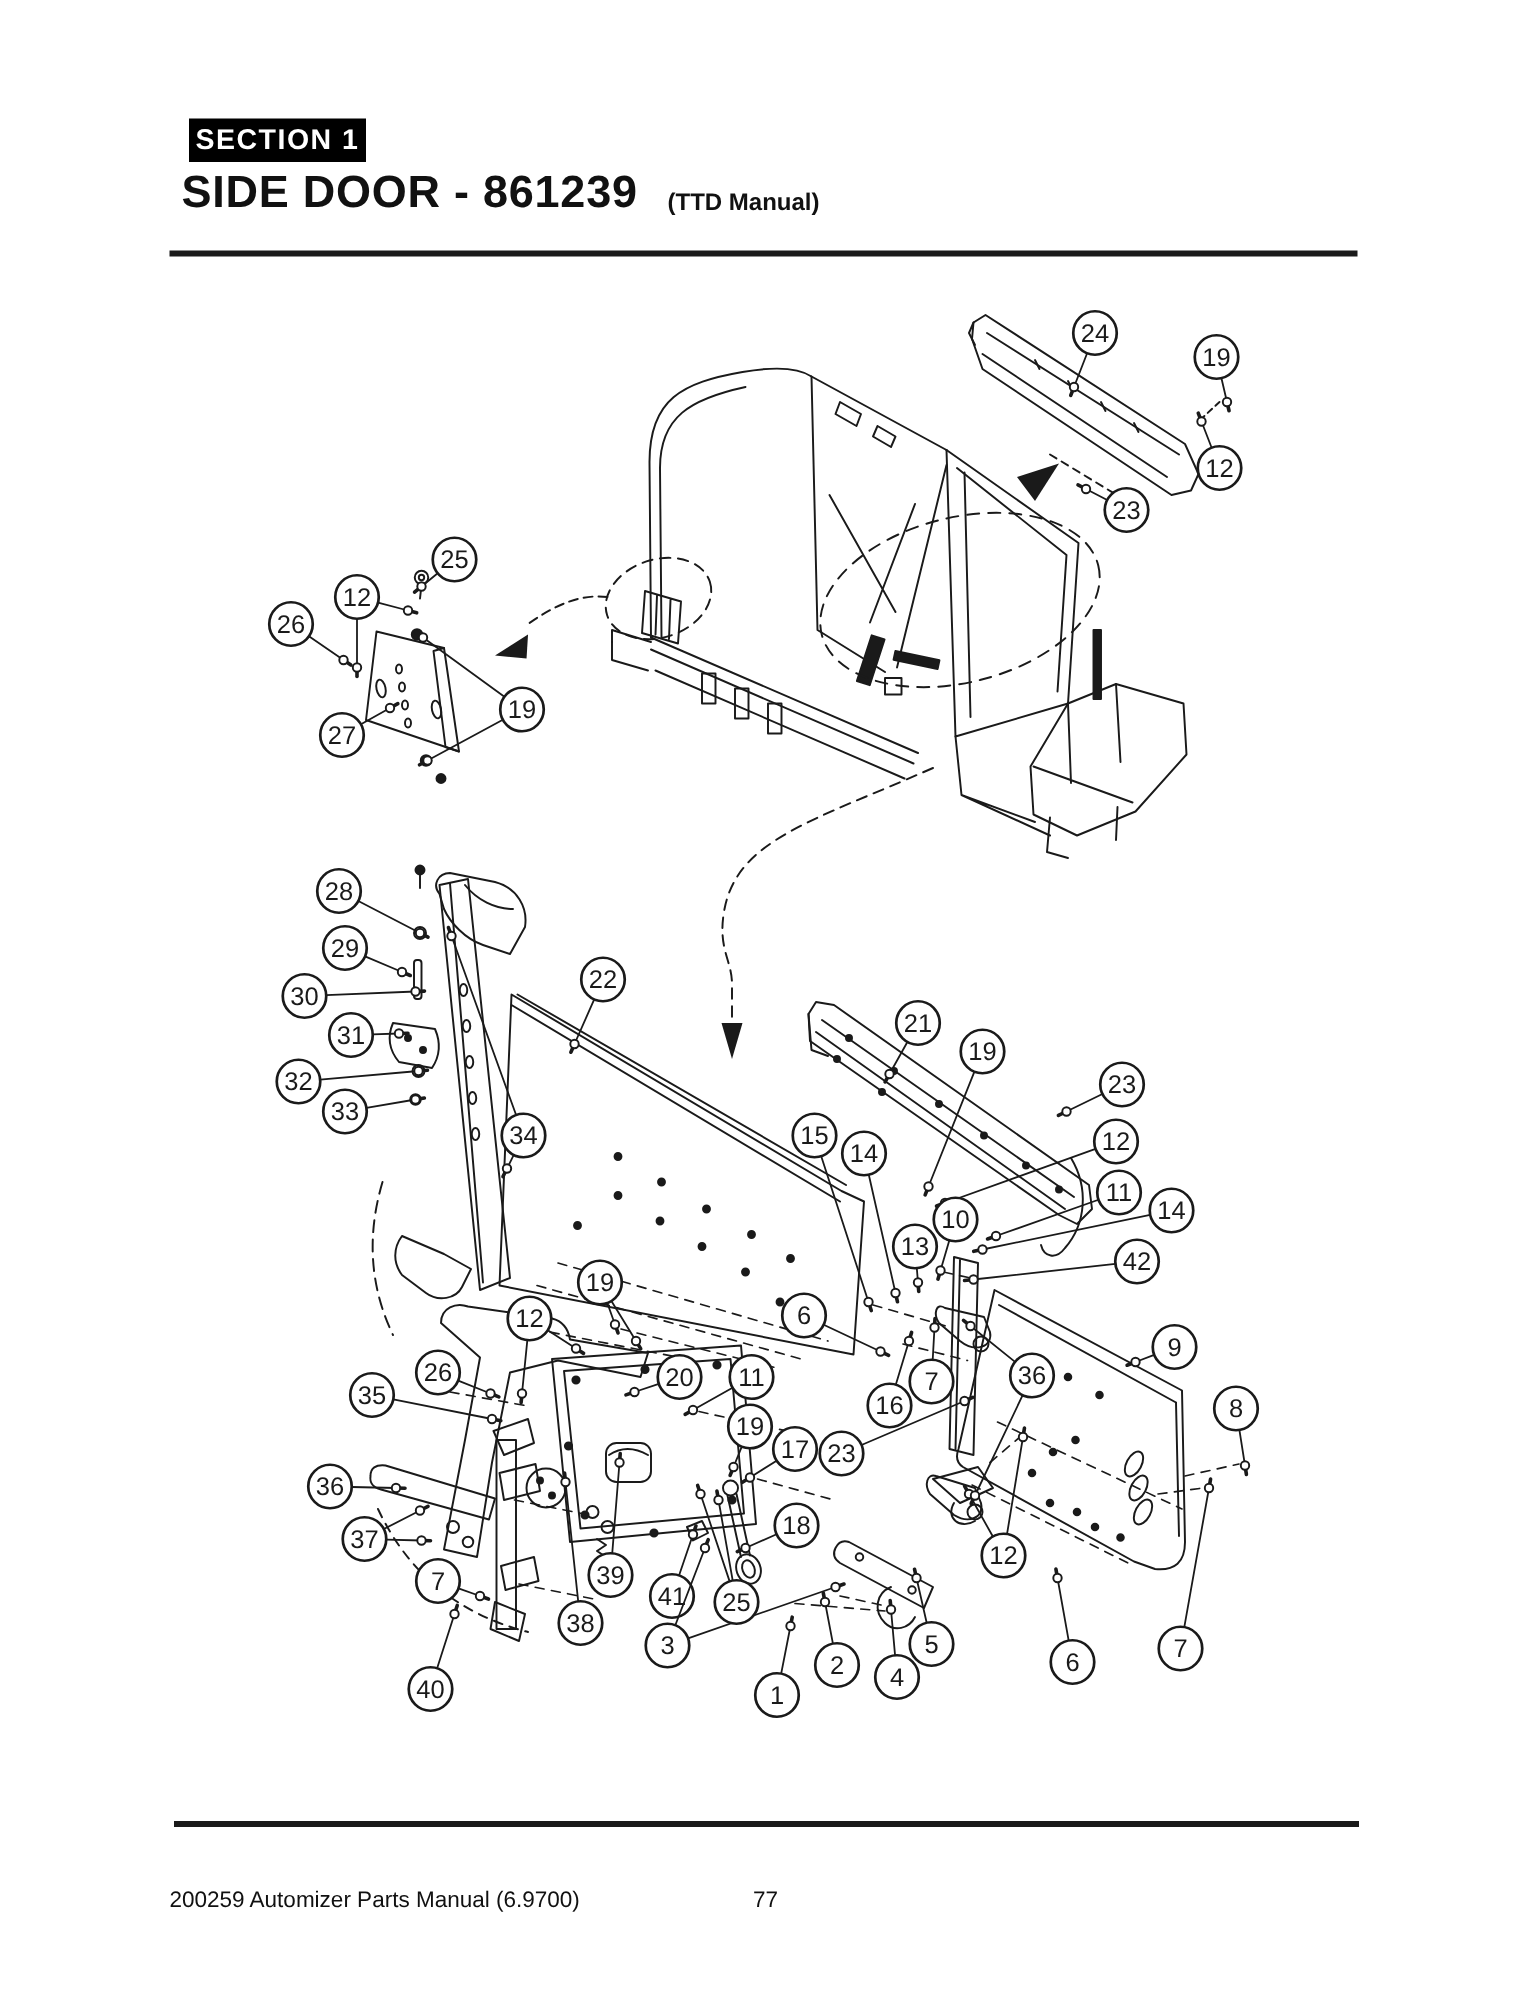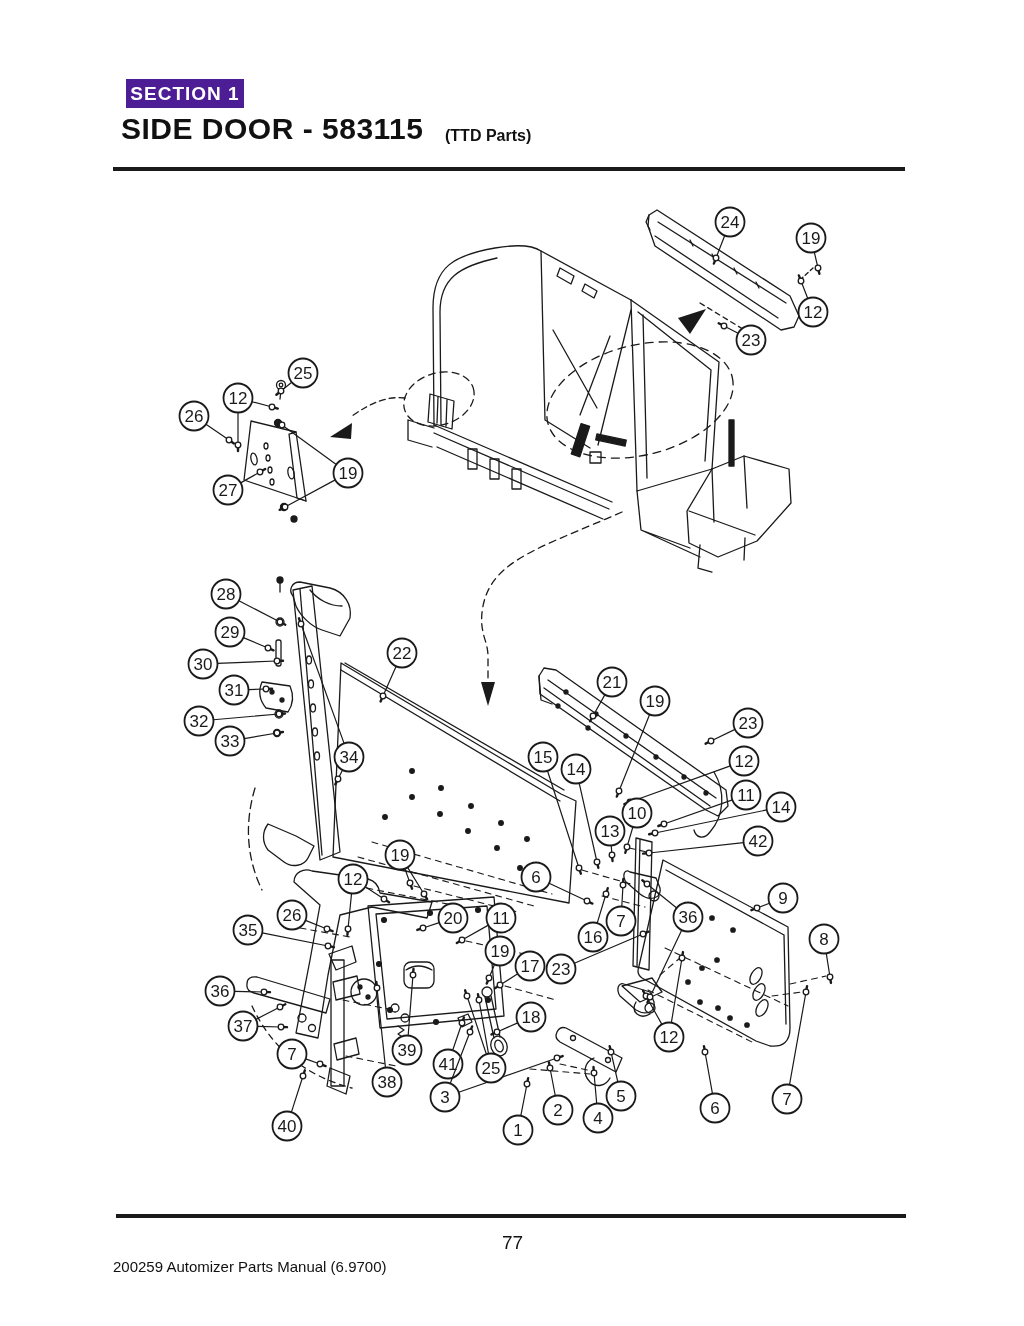--- a/index.html
+++ b/index.html
@@ -1,36 +1,36 @@
 <!DOCTYPE html>
 <html><head>
 <meta charset="utf-8">
 <style>
   html,body{margin:0;padding:0;background:#888;}
   .page{position:relative;width:1024px;height:1326px;background:#ffffff;overflow:hidden;
         font-family:"Liberation Sans",sans-serif;color:#111;margin:0 auto;}
-  .section-tag{position:absolute;left:126px;top:79px;width:118px;height:29px;background:#4c1d95;
+  .section-tag{position:absolute;left:126px;top:79px;width:118px;height:29px;background:#000000;
         color:#fff;font-size:19px;font-weight:bold;letter-spacing:1px;display:flex;align-items:center;justify-content:center;}
   .doc-title{position:absolute;left:121px;top:112px;font-size:30px;font-weight:bold;letter-spacing:0.5px;}
   .doc-subtitle{position:absolute;left:445px;top:127px;font-size:16px;font-weight:bold;}
   .rule-top{position:absolute;left:113px;top:167px;width:792px;height:4px;background:#1a1a1a;}
   .rule-bottom{position:absolute;left:116px;top:1214px;width:790px;height:4px;background:#1a1a1a;}
   .footer-left{position:absolute;left:113px;top:1258px;font-size:15px;}
-  .footer-page{position:absolute;left:502px;top:1232px;font-size:19px;}
+  .footer-page{position:absolute;left:502px;top:1258px;font-size:15px;}
   svg.diagram{position:absolute;left:0;top:0;}
   svg.diagram *{vector-effect:non-scaling-stroke;}
 </style>
 </head>
 <body>
 
 <div class="page">
 
   <div class="section-tag">SECTION 1</div>
-  <div class="doc-title">SIDE DOOR - 583115</div>
-  <div class="doc-subtitle">(TTD Parts)</div>
+  <div class="doc-title">SIDE DOOR - 861239</div>
+  <div class="doc-subtitle">(TTD Manual)</div>
   <div class="rule-top"></div>
 
   <svg class="diagram" width="1024" height="1326" viewBox="0 0 1024 1326" stroke="#1a1a1a" fill="none" stroke-width="1.3" stroke-linecap="round" stroke-linejoin="round">
 
     <g>
       <path d="M434,425 L433,308 C433,266 455,255 495,248 C518,244 532,245 541,251 L631,300"></path>
       <path d="M441,425 L440,312 C440,278 460,266 497,258"></path>
       <path d="M631,300 L719,362 L712,469"></path>
       <path d="M631,300 L637,491 L712,469"></path>
       <path d="M638,312 L711,370 L705,461"></path>

